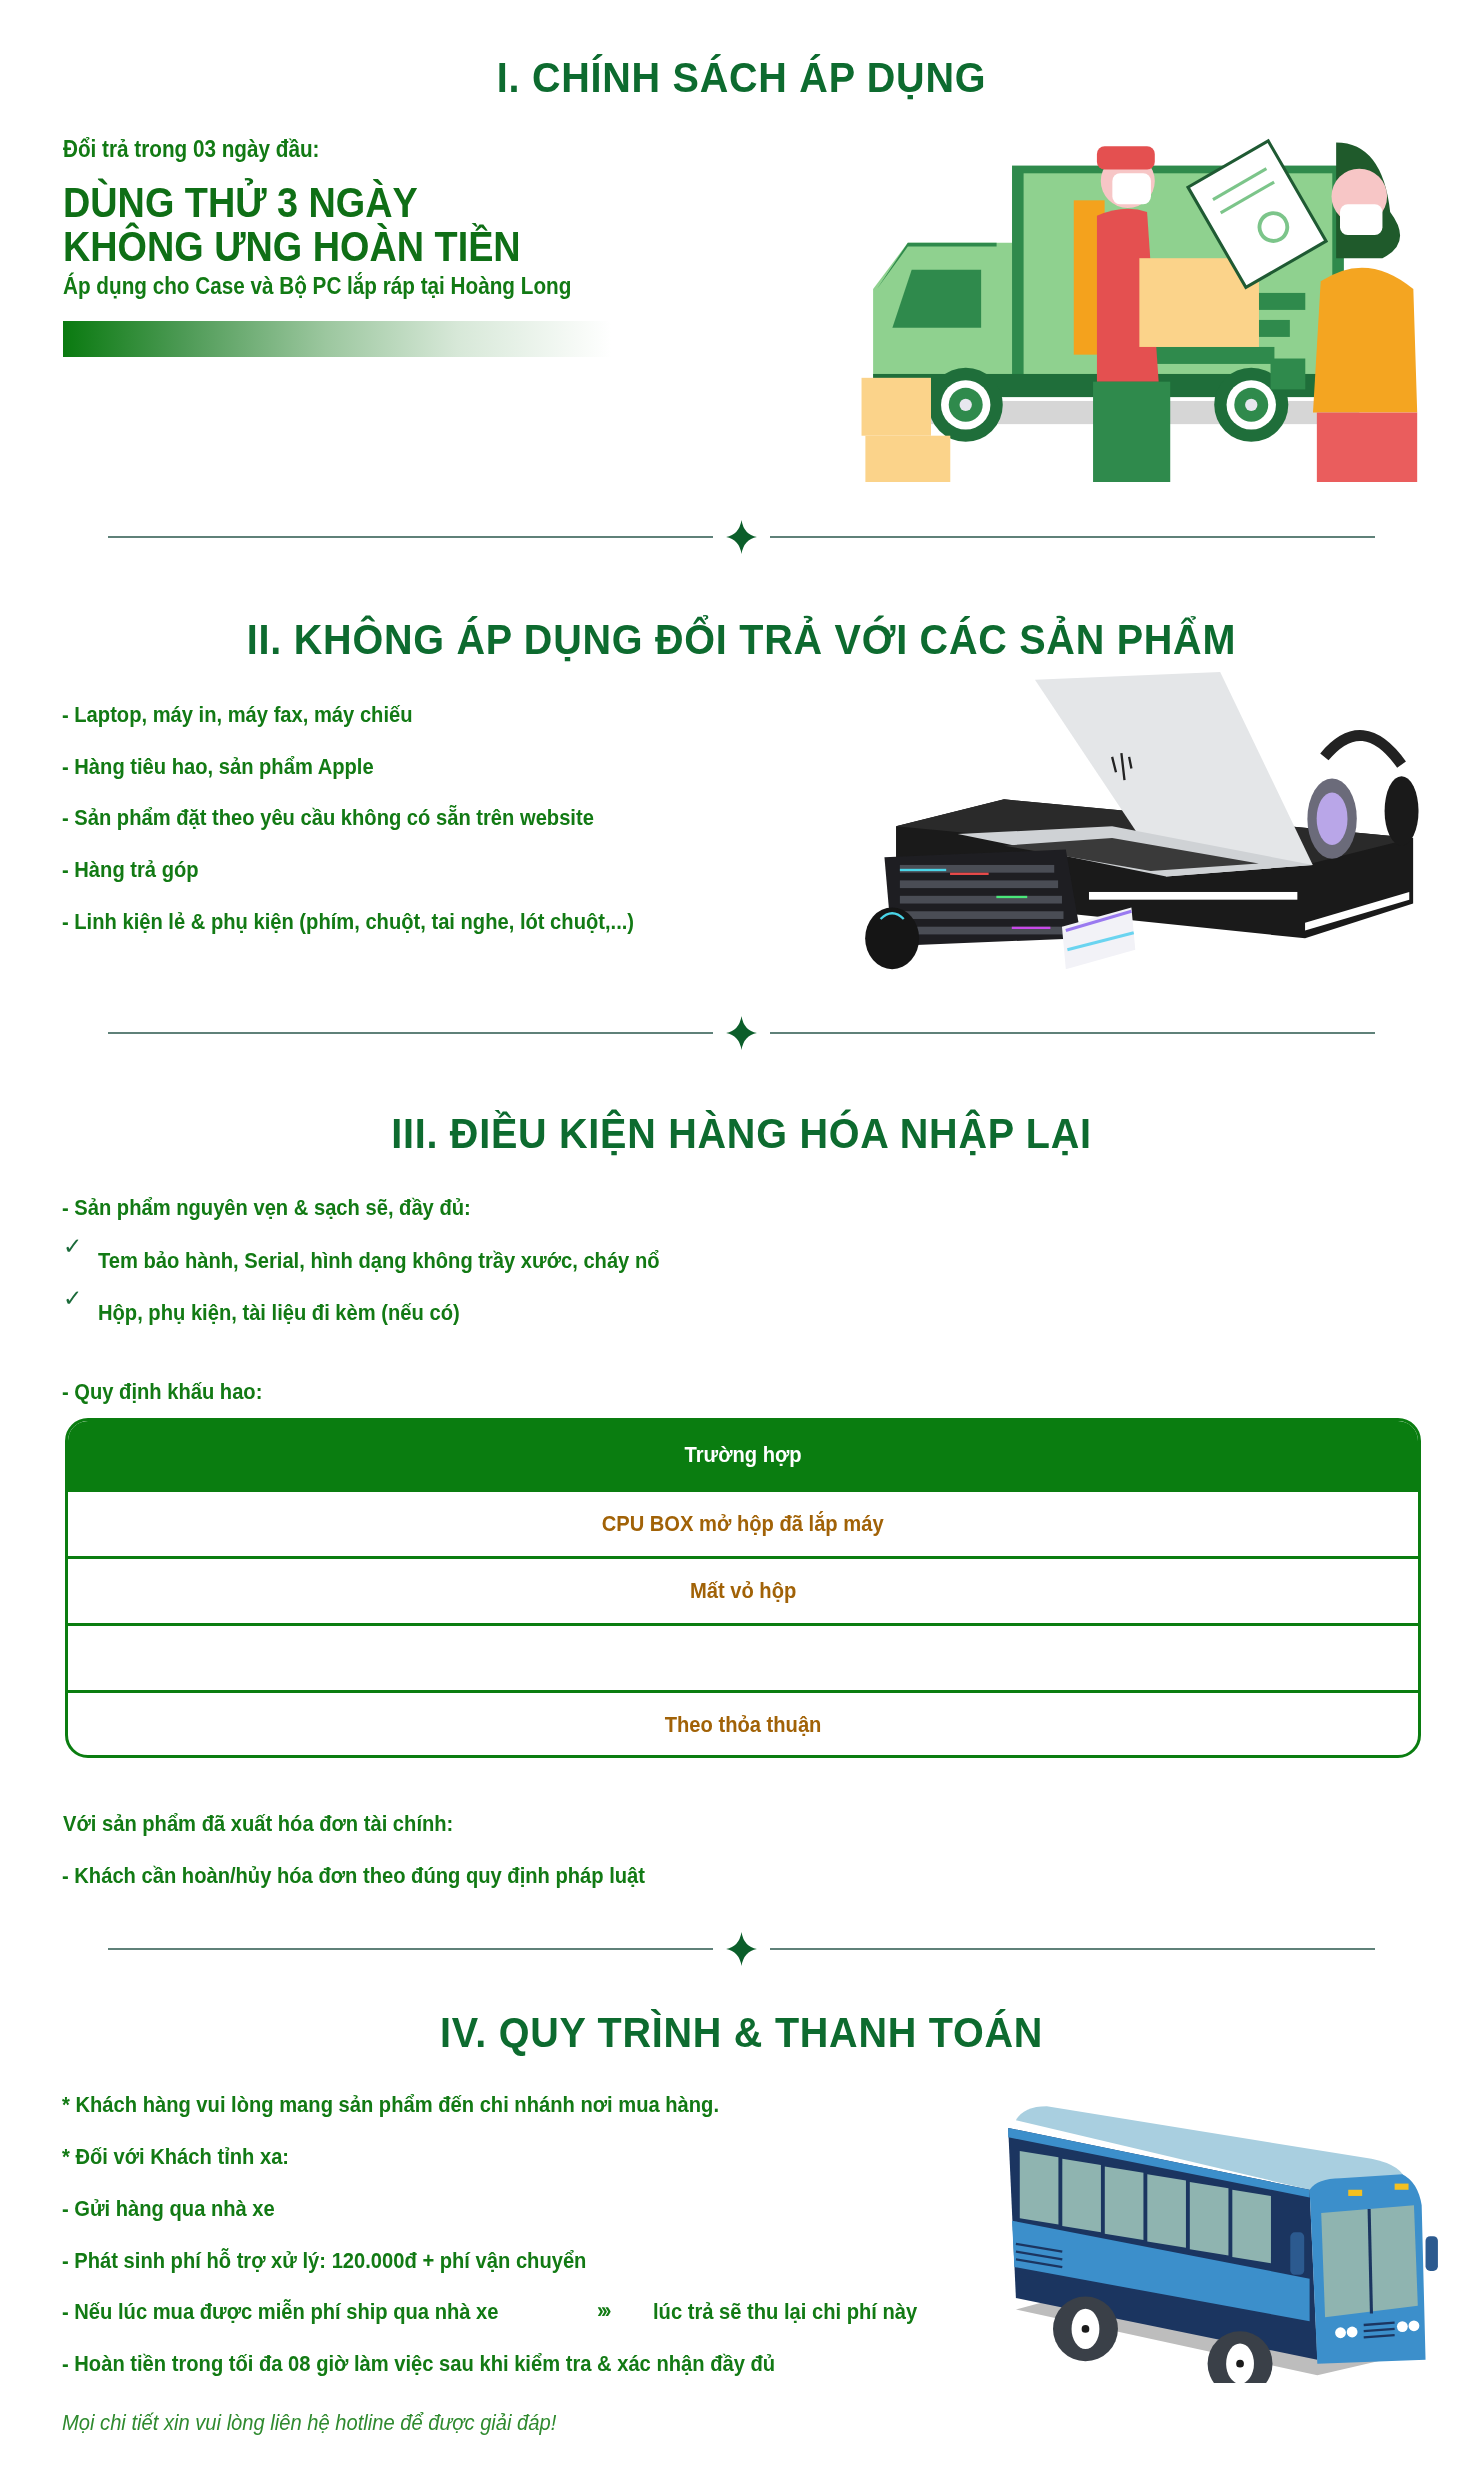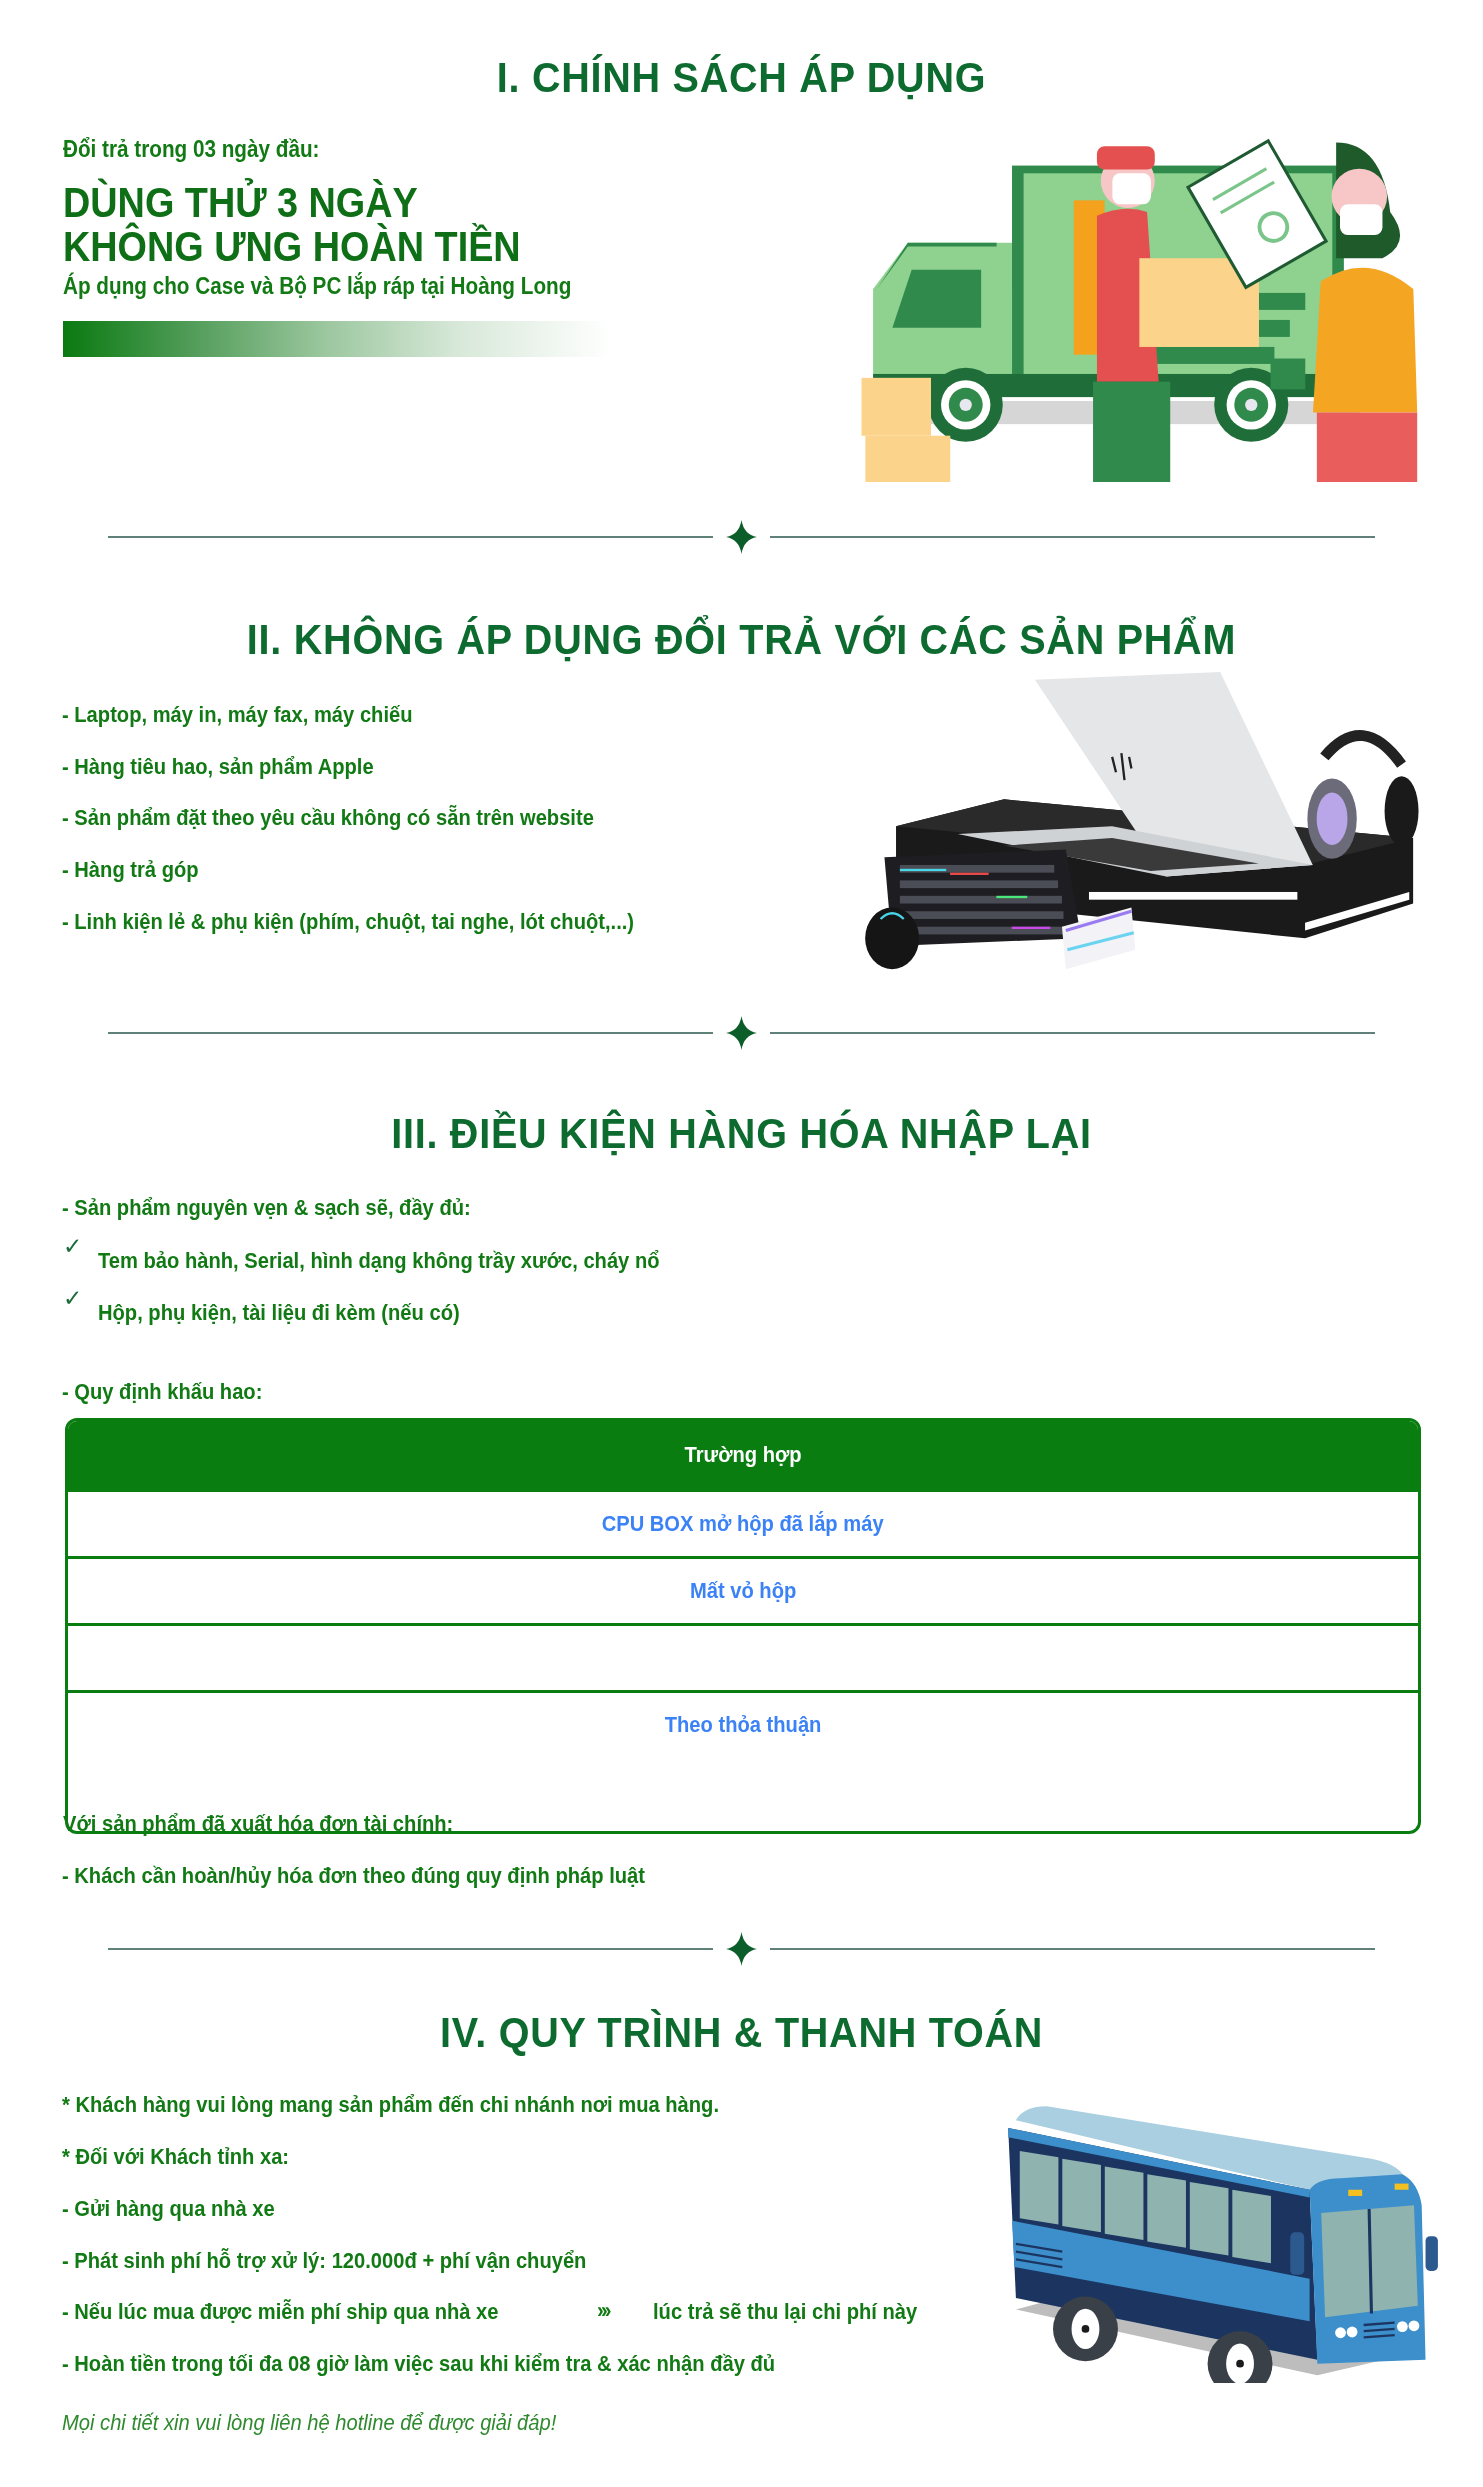--- a/index.html
+++ b/index.html
@@ -55,38 +55,38 @@
   .divider { position: absolute; left: 108px; width: 1267px; height: 34px; }
   .divider .line {
     position: absolute; top: 16px; height: 2.3px; background: #5f8179;
   }
   .divider .line.l { left: 0; width: 605px; }
   .divider .line.r { left: 662px; width: 605px; }
   .divider .star { position: absolute; left: 618px; top: 0; width: 31px; height: 34px; }
 
   
   .policy-table {
-    position: absolute; left: 65px; top: 1418px; width: 1356px; height: 416px;
-    border: 3.1px solid #0a7d10; border-radius: 12px; overflow: hidden;
+    position: absolute; left: 65px; top: 1418px; width: 1356px; height: 340px;
+    border: 3.1px solid #0a7d10; border-radius: 23px; overflow: hidden;
   }
   .policy-table .thead {
     height: 68px; background: #0a7d10; display: flex;
   }
   .policy-table .th {
     flex: 1; display: flex; align-items: center; justify-content: center;
     color: #ffffff; font-weight: 700; font-size: 22.4px;
   }
   .policy-table .th + .th { border-left: 2.3px solid #ffffff; }
   .policy-table .tr {
     height: 67px; display: flex; border-top: 3.9px solid #0a7d10;
   }
   .policy-table .tr:first-of-type { border-top: none; }
   .policy-table .td {
     flex: 1; display: flex; align-items: center; justify-content: center;
-    font-weight: 700; font-size: 22.4px; color: #3b82f6;
+    font-weight: 700; font-size: 22.4px; color: #a16207;
   }
   .policy-table .td + .td { border-left: 2.3px solid #0a7d10; }
   .cell-text { display: inline-block; transform: scaleX(0.9); white-space: nowrap; }
 
   .check {
     position: absolute; font-size: 23px; color: #1b6b3a; font-weight: 700;
     font-family: "DejaVu Sans", sans-serif;
   }
 
   .footer-note {

